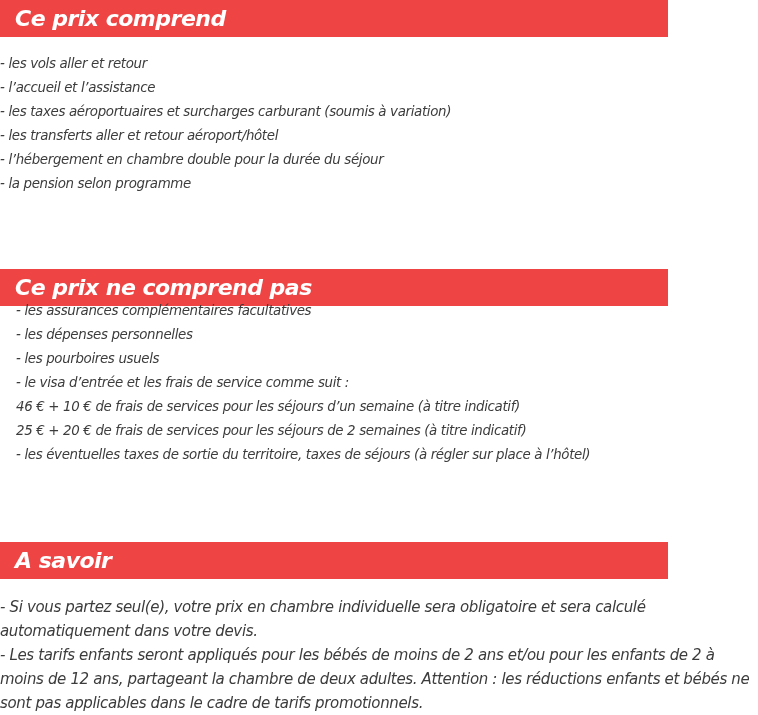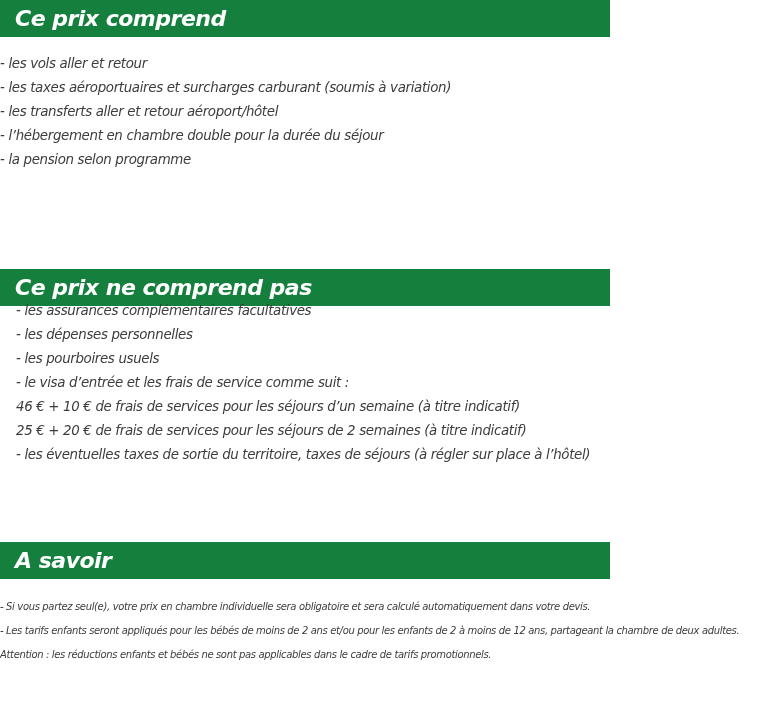--- a/index.html
+++ b/index.html
@@ -11,23 +11,23 @@
       width: 758px;
       height: 715px;
       overflow: hidden;
       position: relative;
       font-family: "Liberation Sans", sans-serif;
       color: #3a3a3a;
     }
     .section-header {
       position: absolute;
       left: 0;
-      width: 610px;
+      width: 668px;
       height: 37px;
-      background: #15803d;
+      background: #ef4444;
       box-sizing: border-box;
       padding-left: 15px;
     }
     .section-header h2 {
       margin: 0;
       font-family: "DejaVu Sans", sans-serif;
       font-style: italic;
       font-weight: bold;
       font-size: 22px;
       line-height: 37px;
@@ -45,36 +45,37 @@
       font-size: 13.4px;
       line-height: 24px;
       color: #3c3c3c;
       white-space: nowrap;
       letter-spacing: -0.35px;
       margin: 0;
     }
     .para {
       font-family: "DejaVu Sans", sans-serif;
       font-style: italic;
-      font-size: 10px;
+      font-size: 15px;
       line-height: 24px;
       color: #3c3c3c;
       letter-spacing: -0.35px;
       margin: 0;
       width: 752px;
     }
   </style>
 </head>
 <body>
 
 <div class="section-header" style="top:0px;">
   <h2>Ce prix comprend</h2>
 </div>
 <div class="section-body" style="top:52px;">
   <p class="line">- les vols aller et retour</p>
+  <p class="line">- l’accueil et l’assistance</p>
   <p class="line">- les taxes aéroportuaires et surcharges carburant (soumis à variation)</p>
   <p class="line">- les transferts aller et retour aéroport/hôtel</p>
   <p class="line">- l’hébergement en chambre double pour la durée du séjour</p>
   <p class="line">- la pension selon programme</p>
 </div>
 
 <div class="section-header" style="top:247px;margin-top:22px;">
   <h2>Ce prix ne comprend pas</h2>
 </div>
 <div class="section-body" style="top:299px;padding-left:16px;">

